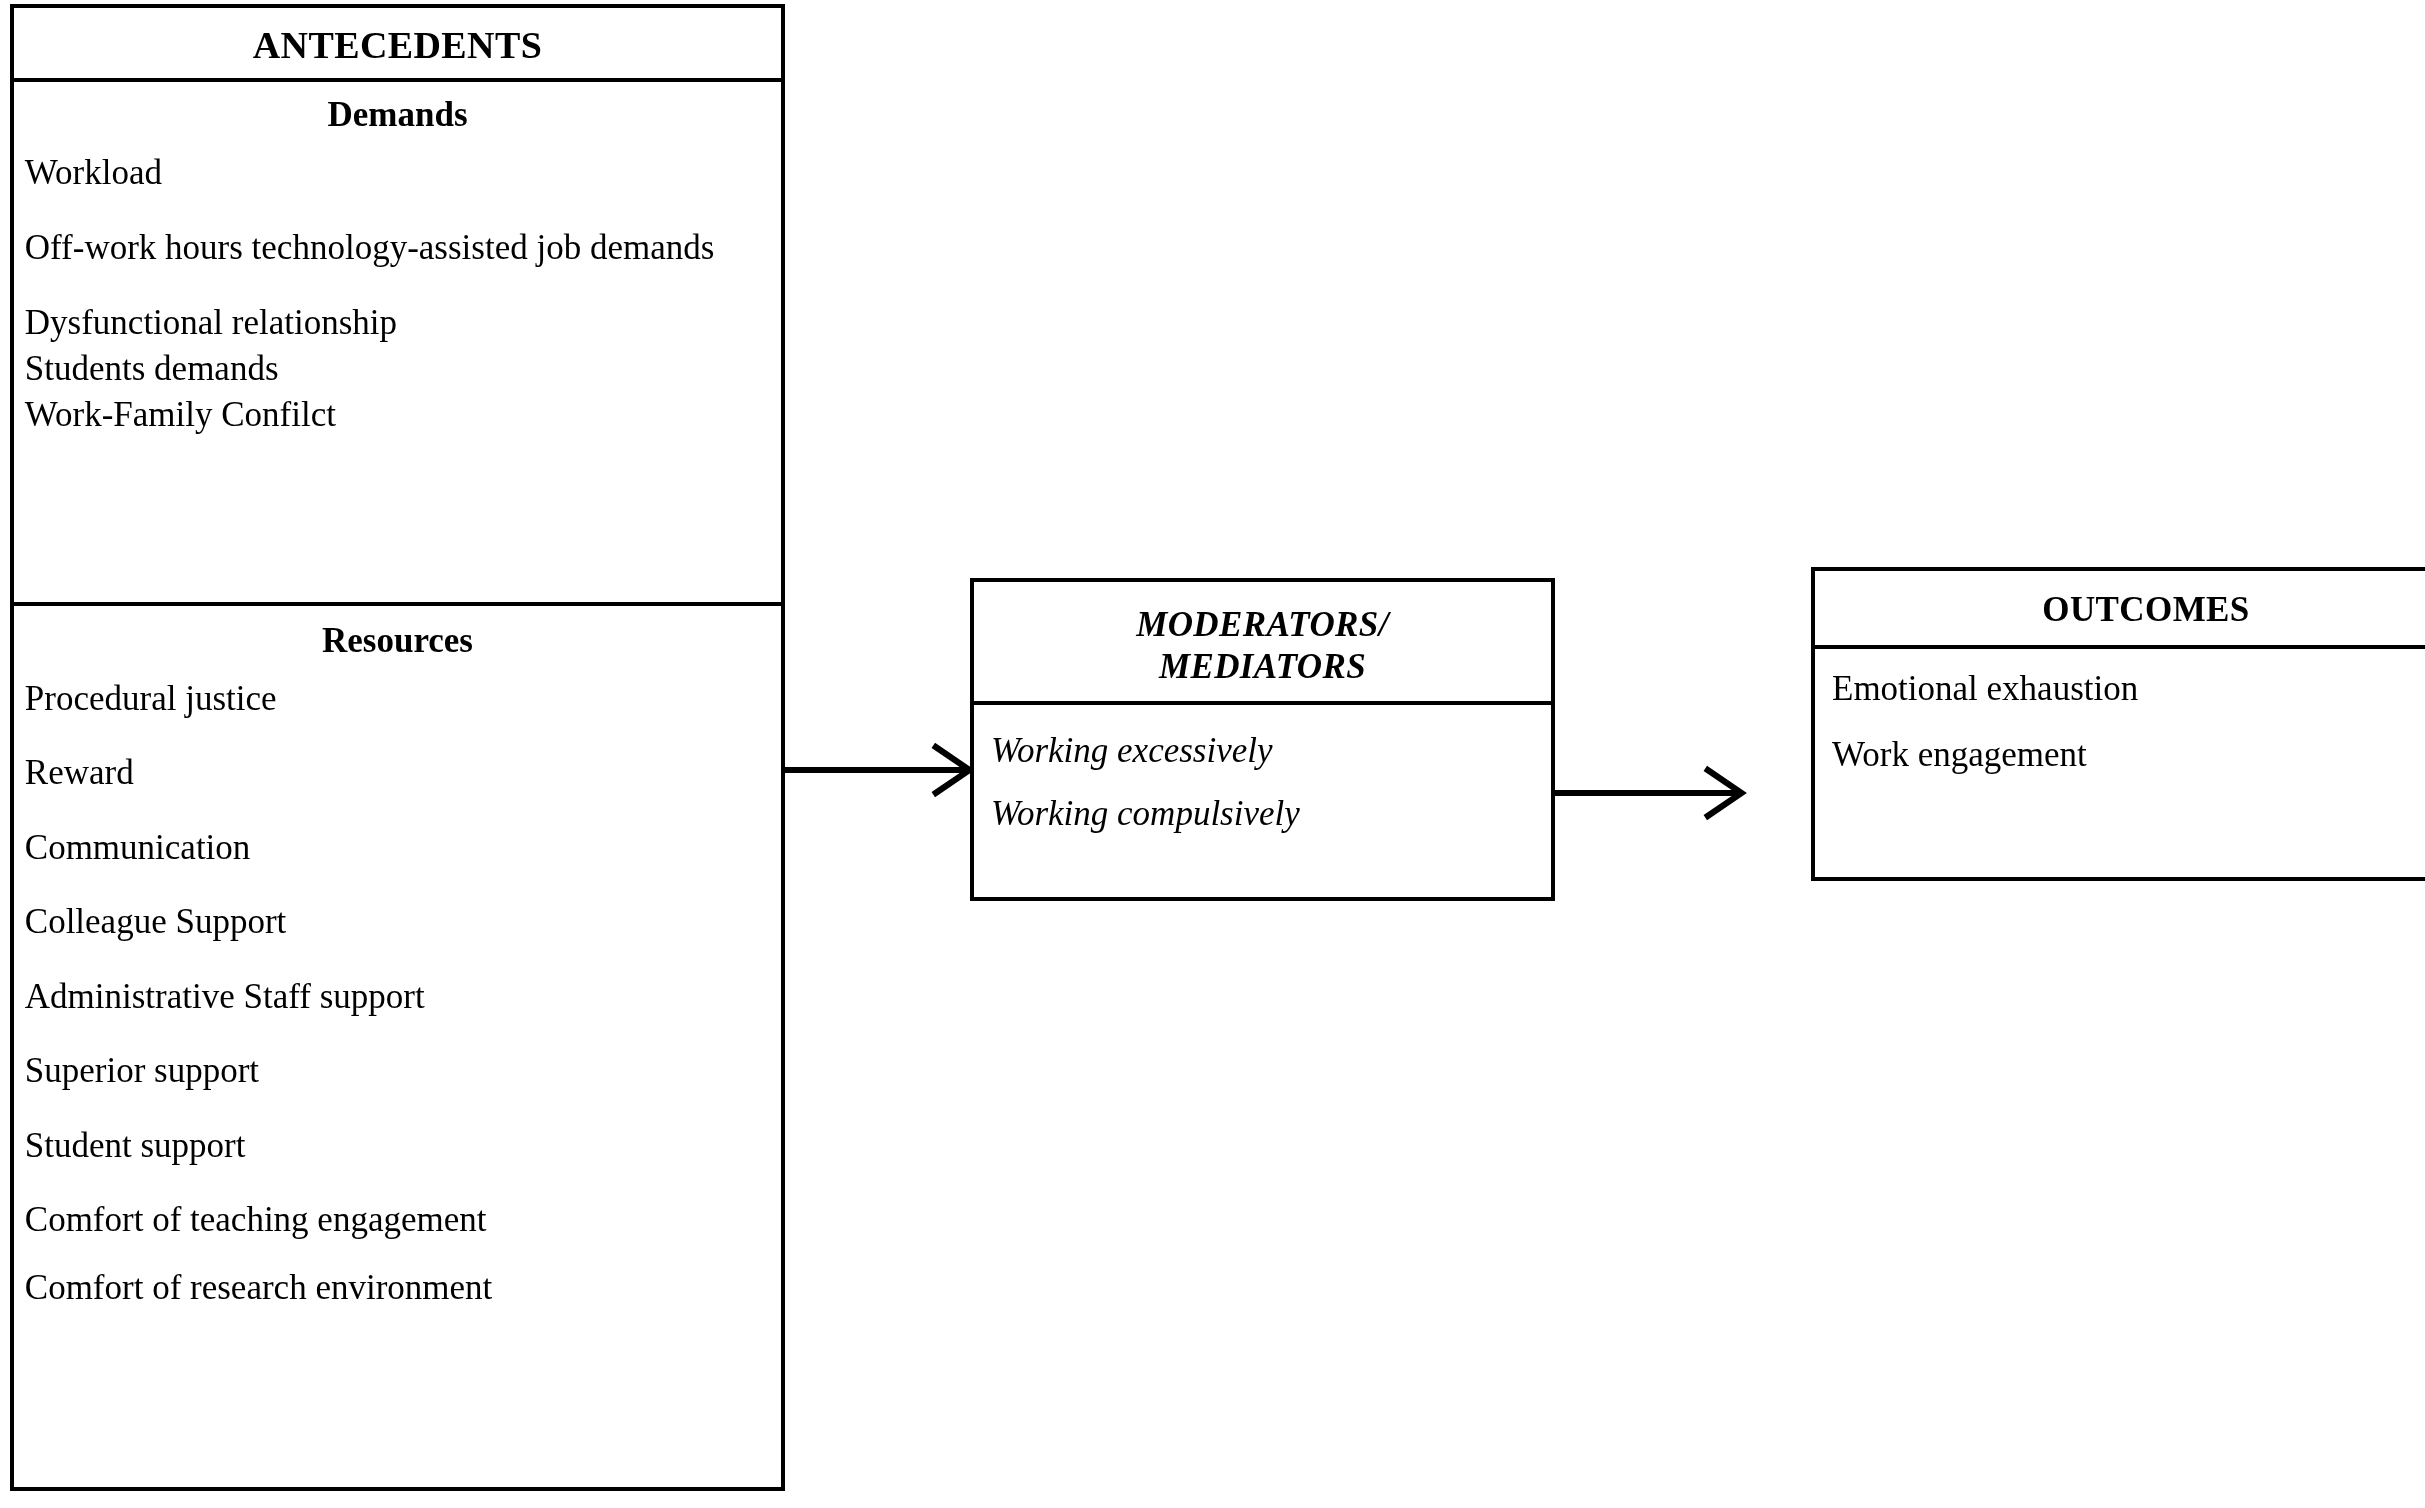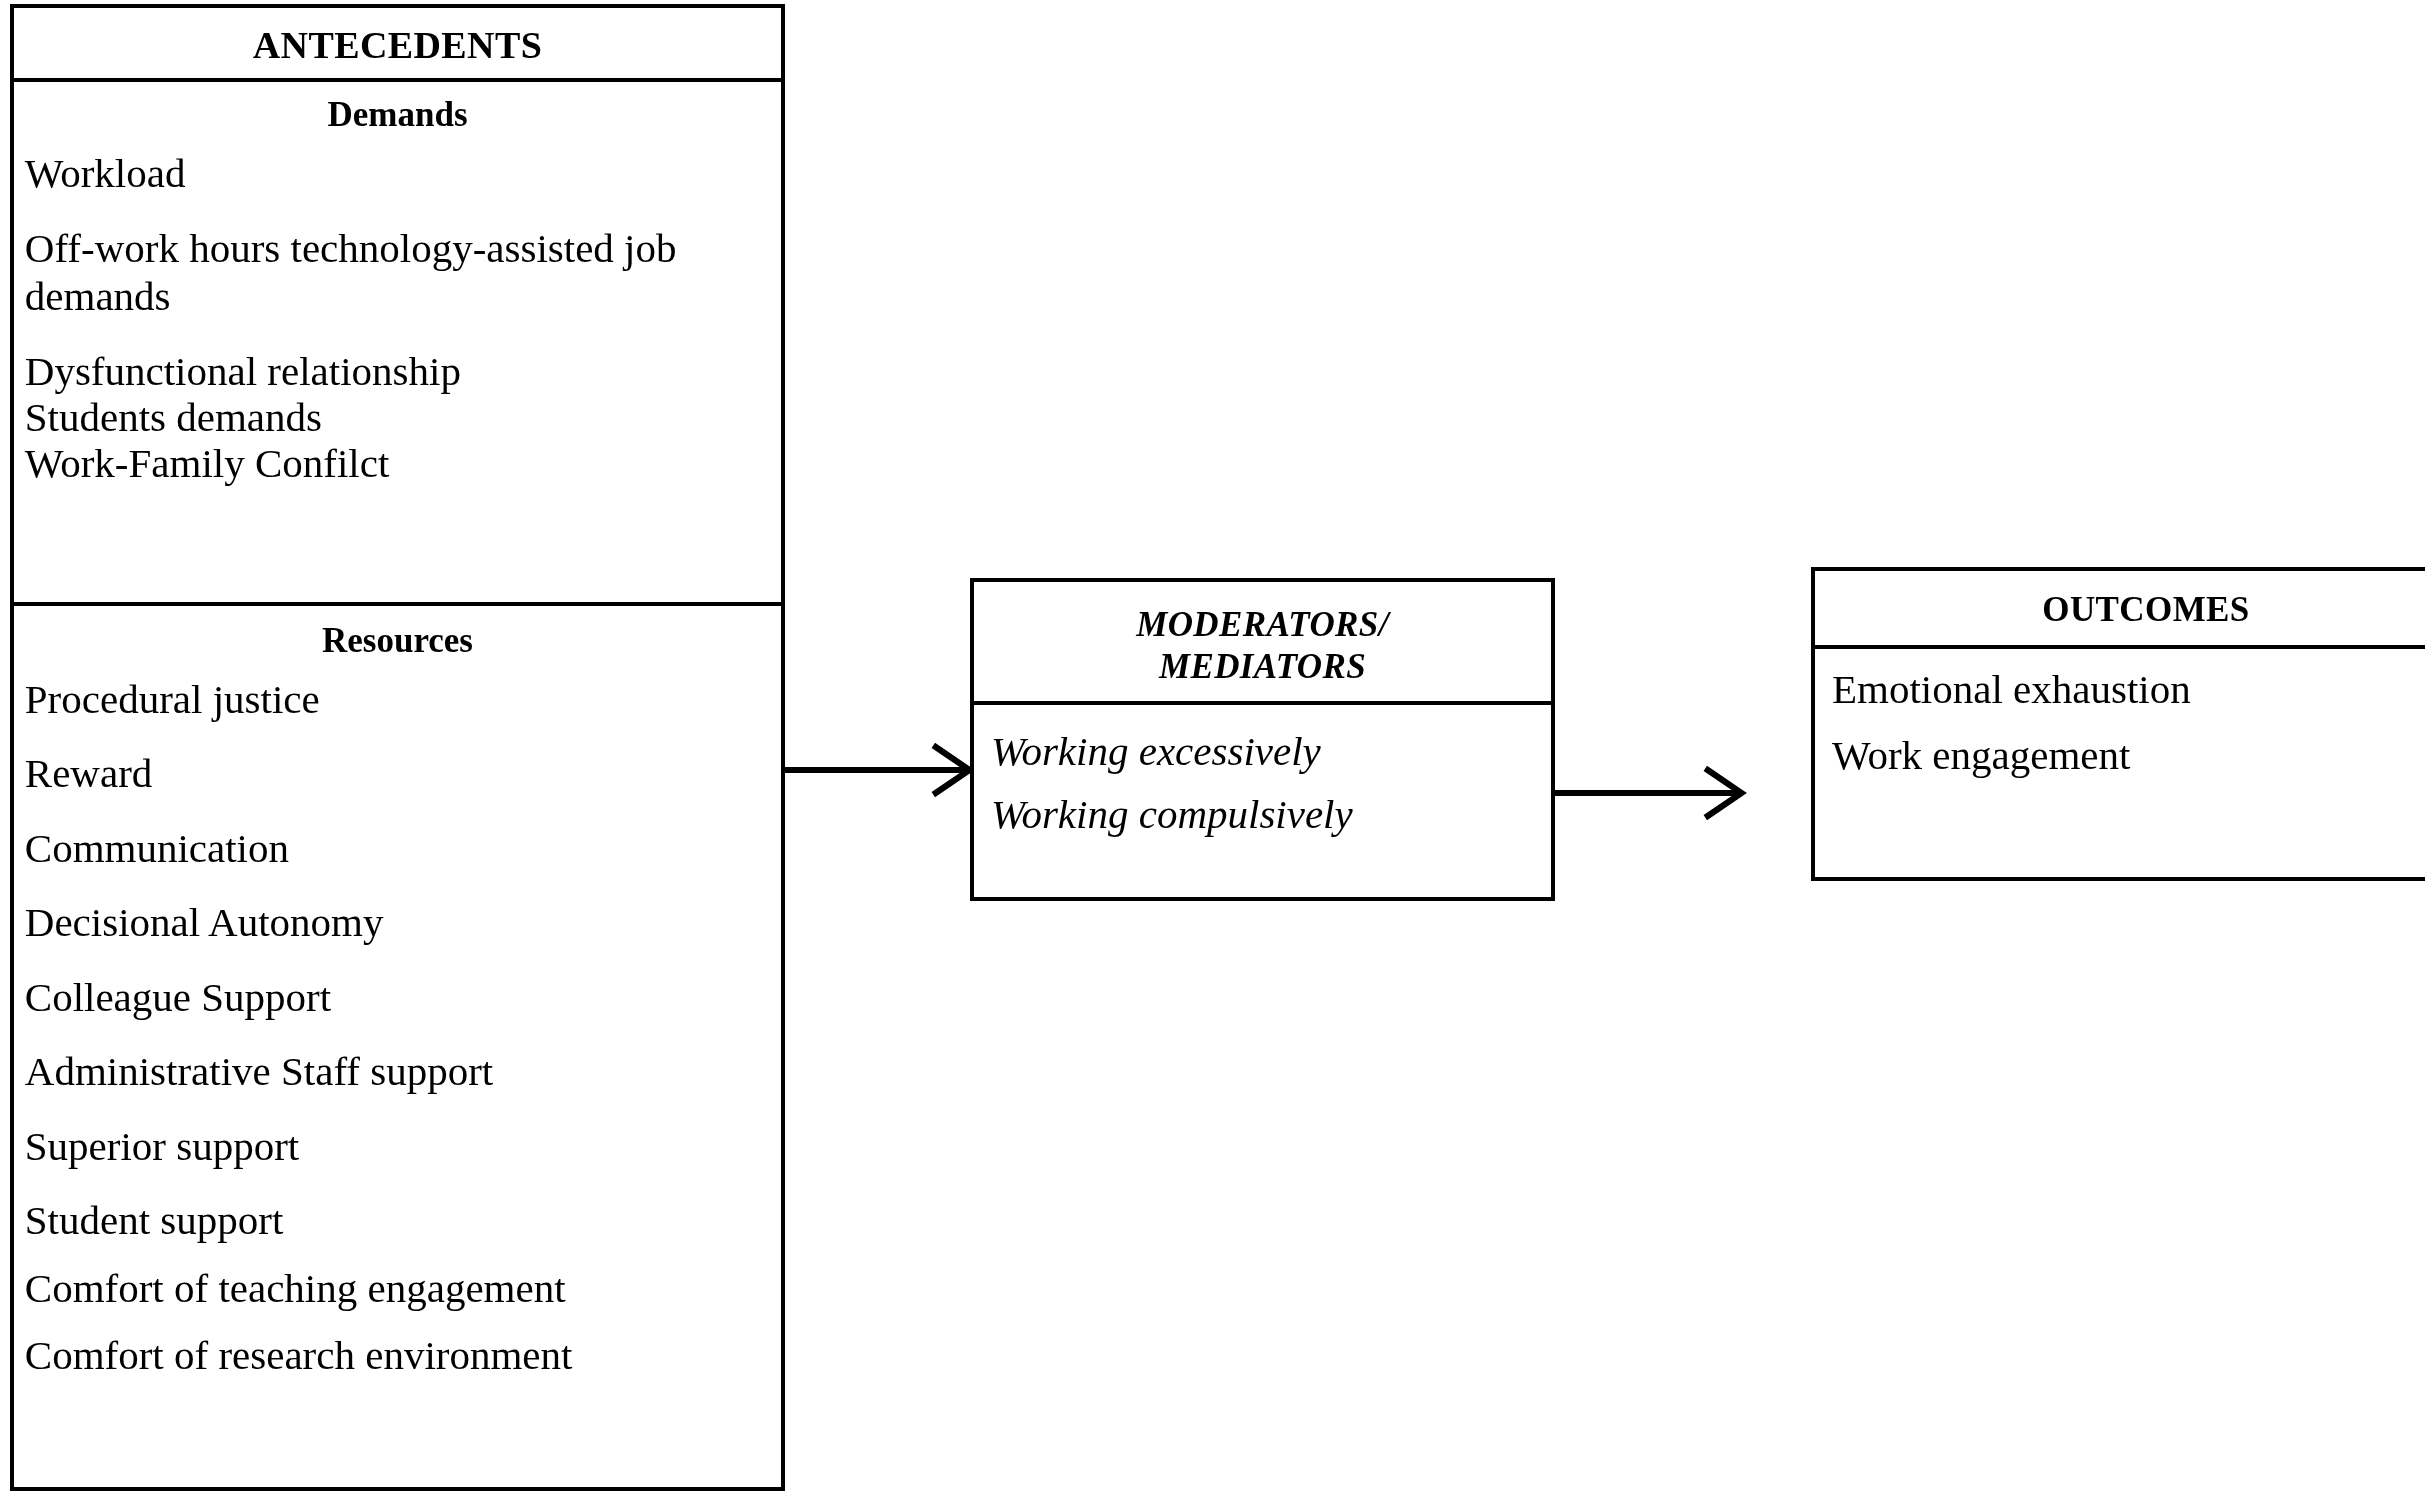--- a/index.html
+++ b/index.html
@@ -70,21 +70,21 @@
     padding: 10.8px 10.8px 0 10.8px;
   }
   .sub-title {
     text-align: center;
     font-weight: bold;
     font-size: 35px;
     line-height: 48px;
     margin: 0 0 10.8px 0;
   }
   .item {
-    font-size: 41px;
+    font-size: 35px;
     line-height: 46px;
     text-align: left;
     white-space: nowrap;
   }
   .item.wrap {
     white-space: normal;
     line-height: 48px;
   }
   #demands-list .item { margin-bottom: 28px; }
   #demands-list .item:nth-child(3),
@@ -164,21 +164,20 @@
         <div class="item">Work-Family Confilct</div>
       </div>
     </div>
 
     <div class="subsection" id="resources-section">
       <div class="sub-title">Resources</div>
       <div id="resources-list">
         <div class="item">Procedural justice</div>
         <div class="item">Reward</div>
         <div class="item">Communication</div>
-        <div class="item">Decisional Autonomy</div>
         <div class="item">Colleague Support</div>
         <div class="item">Administrative Staff support</div>
         <div class="item">Superior support</div>
         <div class="item">Student support</div>
         <div class="item">Comfort of teaching engagement</div>
         <div class="item">Comfort of research environment</div>
       </div>
     </div>
   </div>
 

